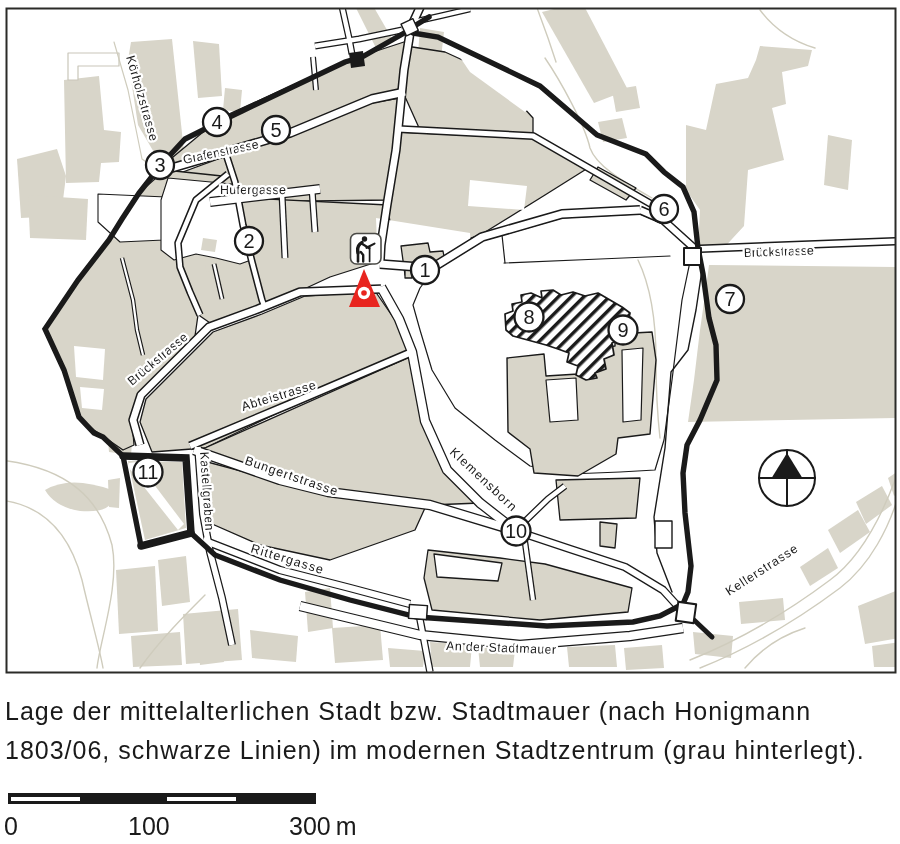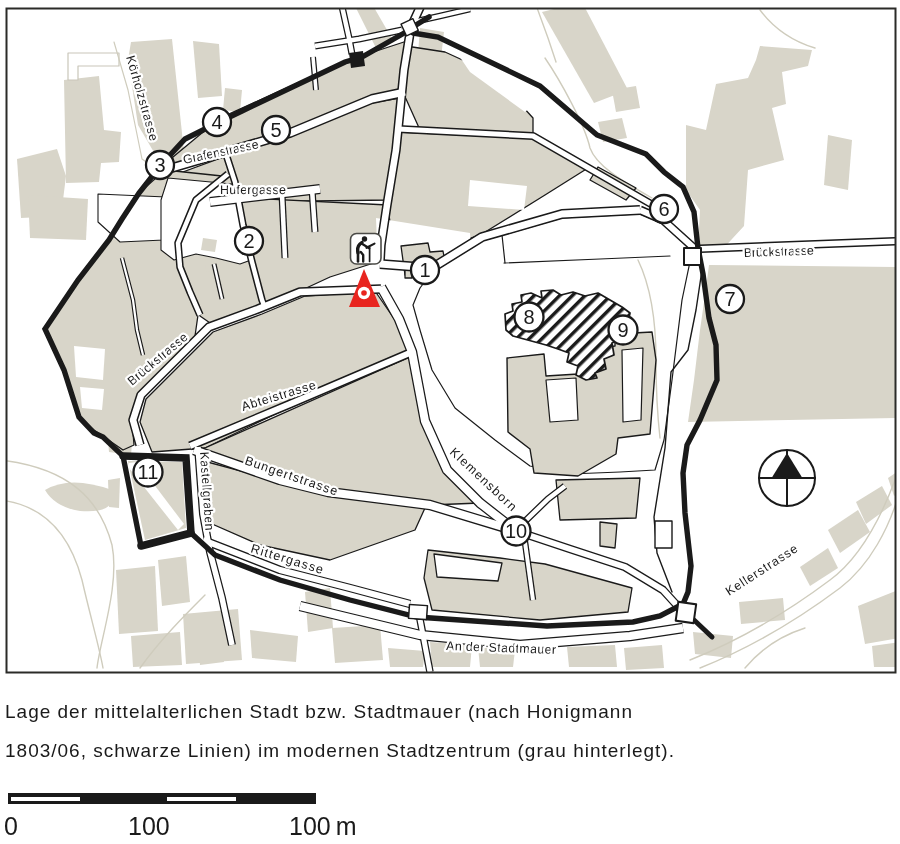--- a/index.html
+++ b/index.html
@@ -1,18 +1,18 @@
 <!DOCTYPE html>
 <html><head>
 <meta charset="utf-8">
 <style>
   html,body{margin:0;padding:0;background:#fff;overflow:hidden;}
   body{width:900px;height:844px;font-family:"Liberation Sans",sans-serif;}
   .cap{position:absolute;left:5px;top:692px;width:880px;color:#1a1a1a;
-       font-size:19px;line-height:39px;letter-spacing:1px;}
+       font-size:25px;line-height:39px;letter-spacing:1px;}
   .slab{position:absolute;color:#1a1a1a;font-size:25px;top:812px;}
 </style>
 </head>
 <body>
 <svg width="900" height="844" viewBox="0 0 900 844" style="position:absolute;left:0;top:0">
 <defs>
 <clipPath id="mapclip">
         <rect x="6.5" y="8.5" width="888.5" height="663.5"></rect>
       </clipPath>
 <pattern id="hatch" patternUnits="userSpaceOnUse" width="9" height="9" patternTransform="rotate(45)">
@@ -306,13 +306,13 @@
 <rect x="6.5" y="8.5" width="889" height="664" fill="none" stroke="#2b2b28" stroke-width="2"></rect>
 </svg>
 <div class="cap">Lage der mittelalterlichen Stadt bzw. Stadtmauer (nach Honigmann<br>1803/06, schwarze Linien) im modernen Stadtzentrum (grau hinterlegt).</div>
 <svg width="330" height="30" viewBox="0 0 330 30" style="position:absolute;left:0;top:788px">
 <rect x="8" y="5" width="308" height="11" fill="#1a1a1a"></rect>
 <rect x="11" y="9" width="69" height="4" fill="#fff"></rect>
 <rect x="167" y="9" width="69" height="4" fill="#fff"></rect>
 </svg>
 <div class="slab" style="left:4px">0</div>
 <div class="slab" style="left:128px">100</div>
-<div class="slab" style="left:289px">100 m</div>
+<div class="slab" style="left:289px">300 m</div>
 
 </body></html>

